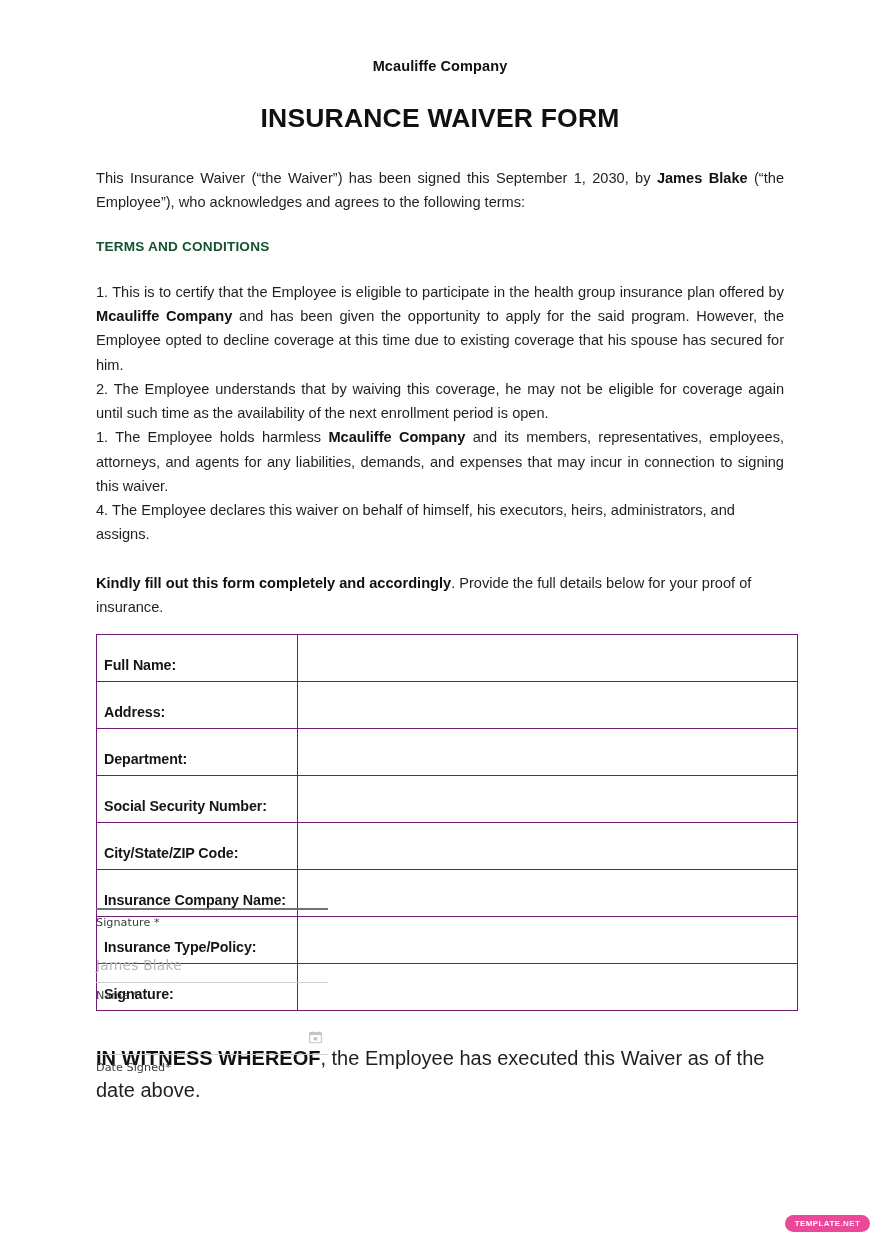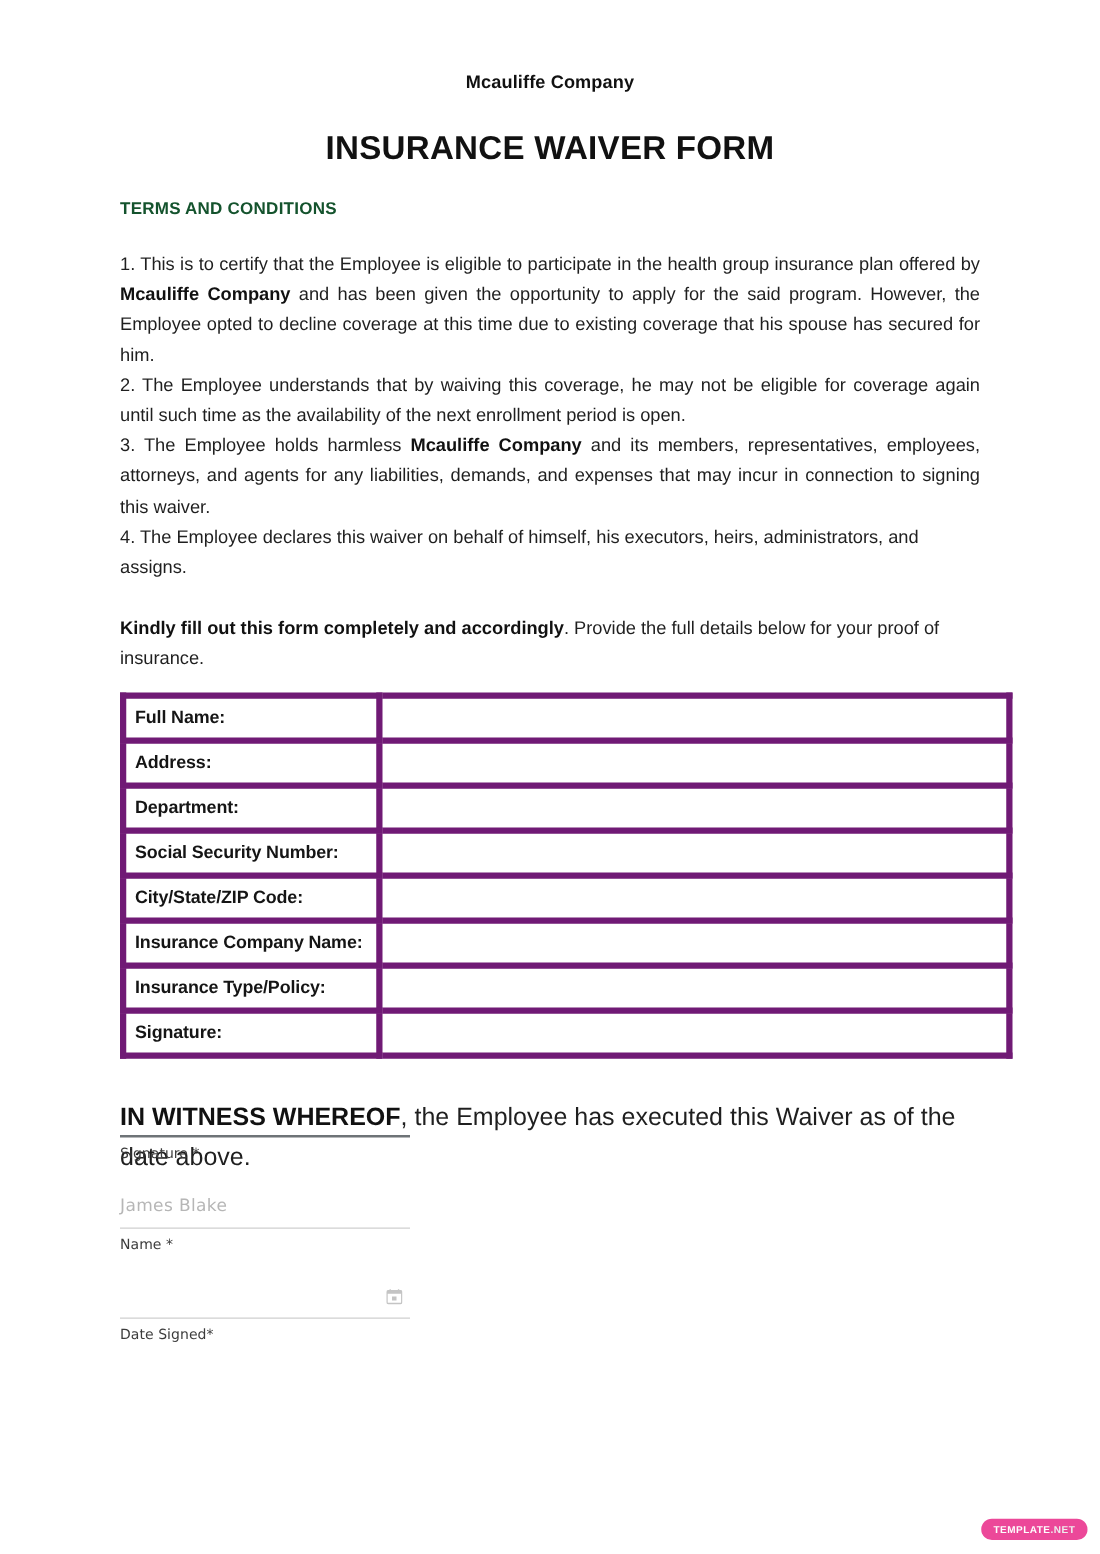--- a/index.html
+++ b/index.html
@@ -91,23 +91,23 @@
   b, strong { font-weight: bold; color: #111111; }
 
   
   .details-table {
     margin-top: 10px;
     width: 685px;
     border-collapse: collapse;
     table-layout: fixed;
   }
   .details-table td {
-    border: 5px solid #701a75;
+    border: 1px solid #701a75;
     height: 31px;
-    padding: 0 0 0 7px;
+    padding: 15px 0 0 7px;
     vertical-align: middle;
   }
   .details-table td.label {
     width: 193px;
     font-size: 14.3px;
     font-weight: bold;
     color: #151515;
     letter-spacing: -0.1px;
   }
   .details-table td.value {
@@ -211,27 +211,28 @@
 <body>
 
 <div class="page">
 
   <div class="doc">
 
     <div class="company-name">Mcauliffe Company</div>
 
     <div class="doc-title">INSURANCE WAIVER FORM</div>
 
+    <p class="intro"><span>This Insurance Waiver (“the Waiver”) has been signed this September 1, 2030, by </span><b>James Blake</b><span> (“the Employee”), who acknowledges and agrees to the following terms:</span></p>
 
     <div class="section-head">TERMS AND CONDITIONS</div>
 
     <div class="terms">
       <p class="term"><span>1. This is to certify that the Employee is eligible to participate in the health group insurance plan offered by </span><b>Mcauliffe Company</b><span> and has been given the opportunity to apply for the said program. However, the Employee opted to decline coverage at this time due to existing coverage that his spouse has secured for him.</span></p>
       <p class="term"><span>2. The Employee understands that by waiving this coverage, he may not be eligible for coverage again until such time as the availability of the next enrollment period is open.</span></p>
-      <p class="term"><span>3. The Employee holds harmless </span><b>Mcauliffe Company</b><span> and its members, representatives, employees, attorneys, and agents for any liabilities, demands, and expenses that may incur in connection to signing this waiver.</span></p>
+      <p class="term"><span>1. The Employee holds harmless </span><b>Mcauliffe Company</b><span> and its members, representatives, employees, attorneys, and agents for any liabilities, demands, and expenses that may incur in connection to signing this waiver.</span></p>
       <p class="term last"><span>4. The Employee declares this waiver on behalf of himself, his executors, heirs, administrators, and assigns.</span></p>
     </div>
 
     <p class="kindly"><b>Kindly fill out this form completely and accordingly</b><span>. Provide the full details below for your proof of insurance.</span></p>
 
     <table class="details-table">
       <tbody>
         <tr>
           <td class="label">Full Name:</td>
           <td class="value"></td>

